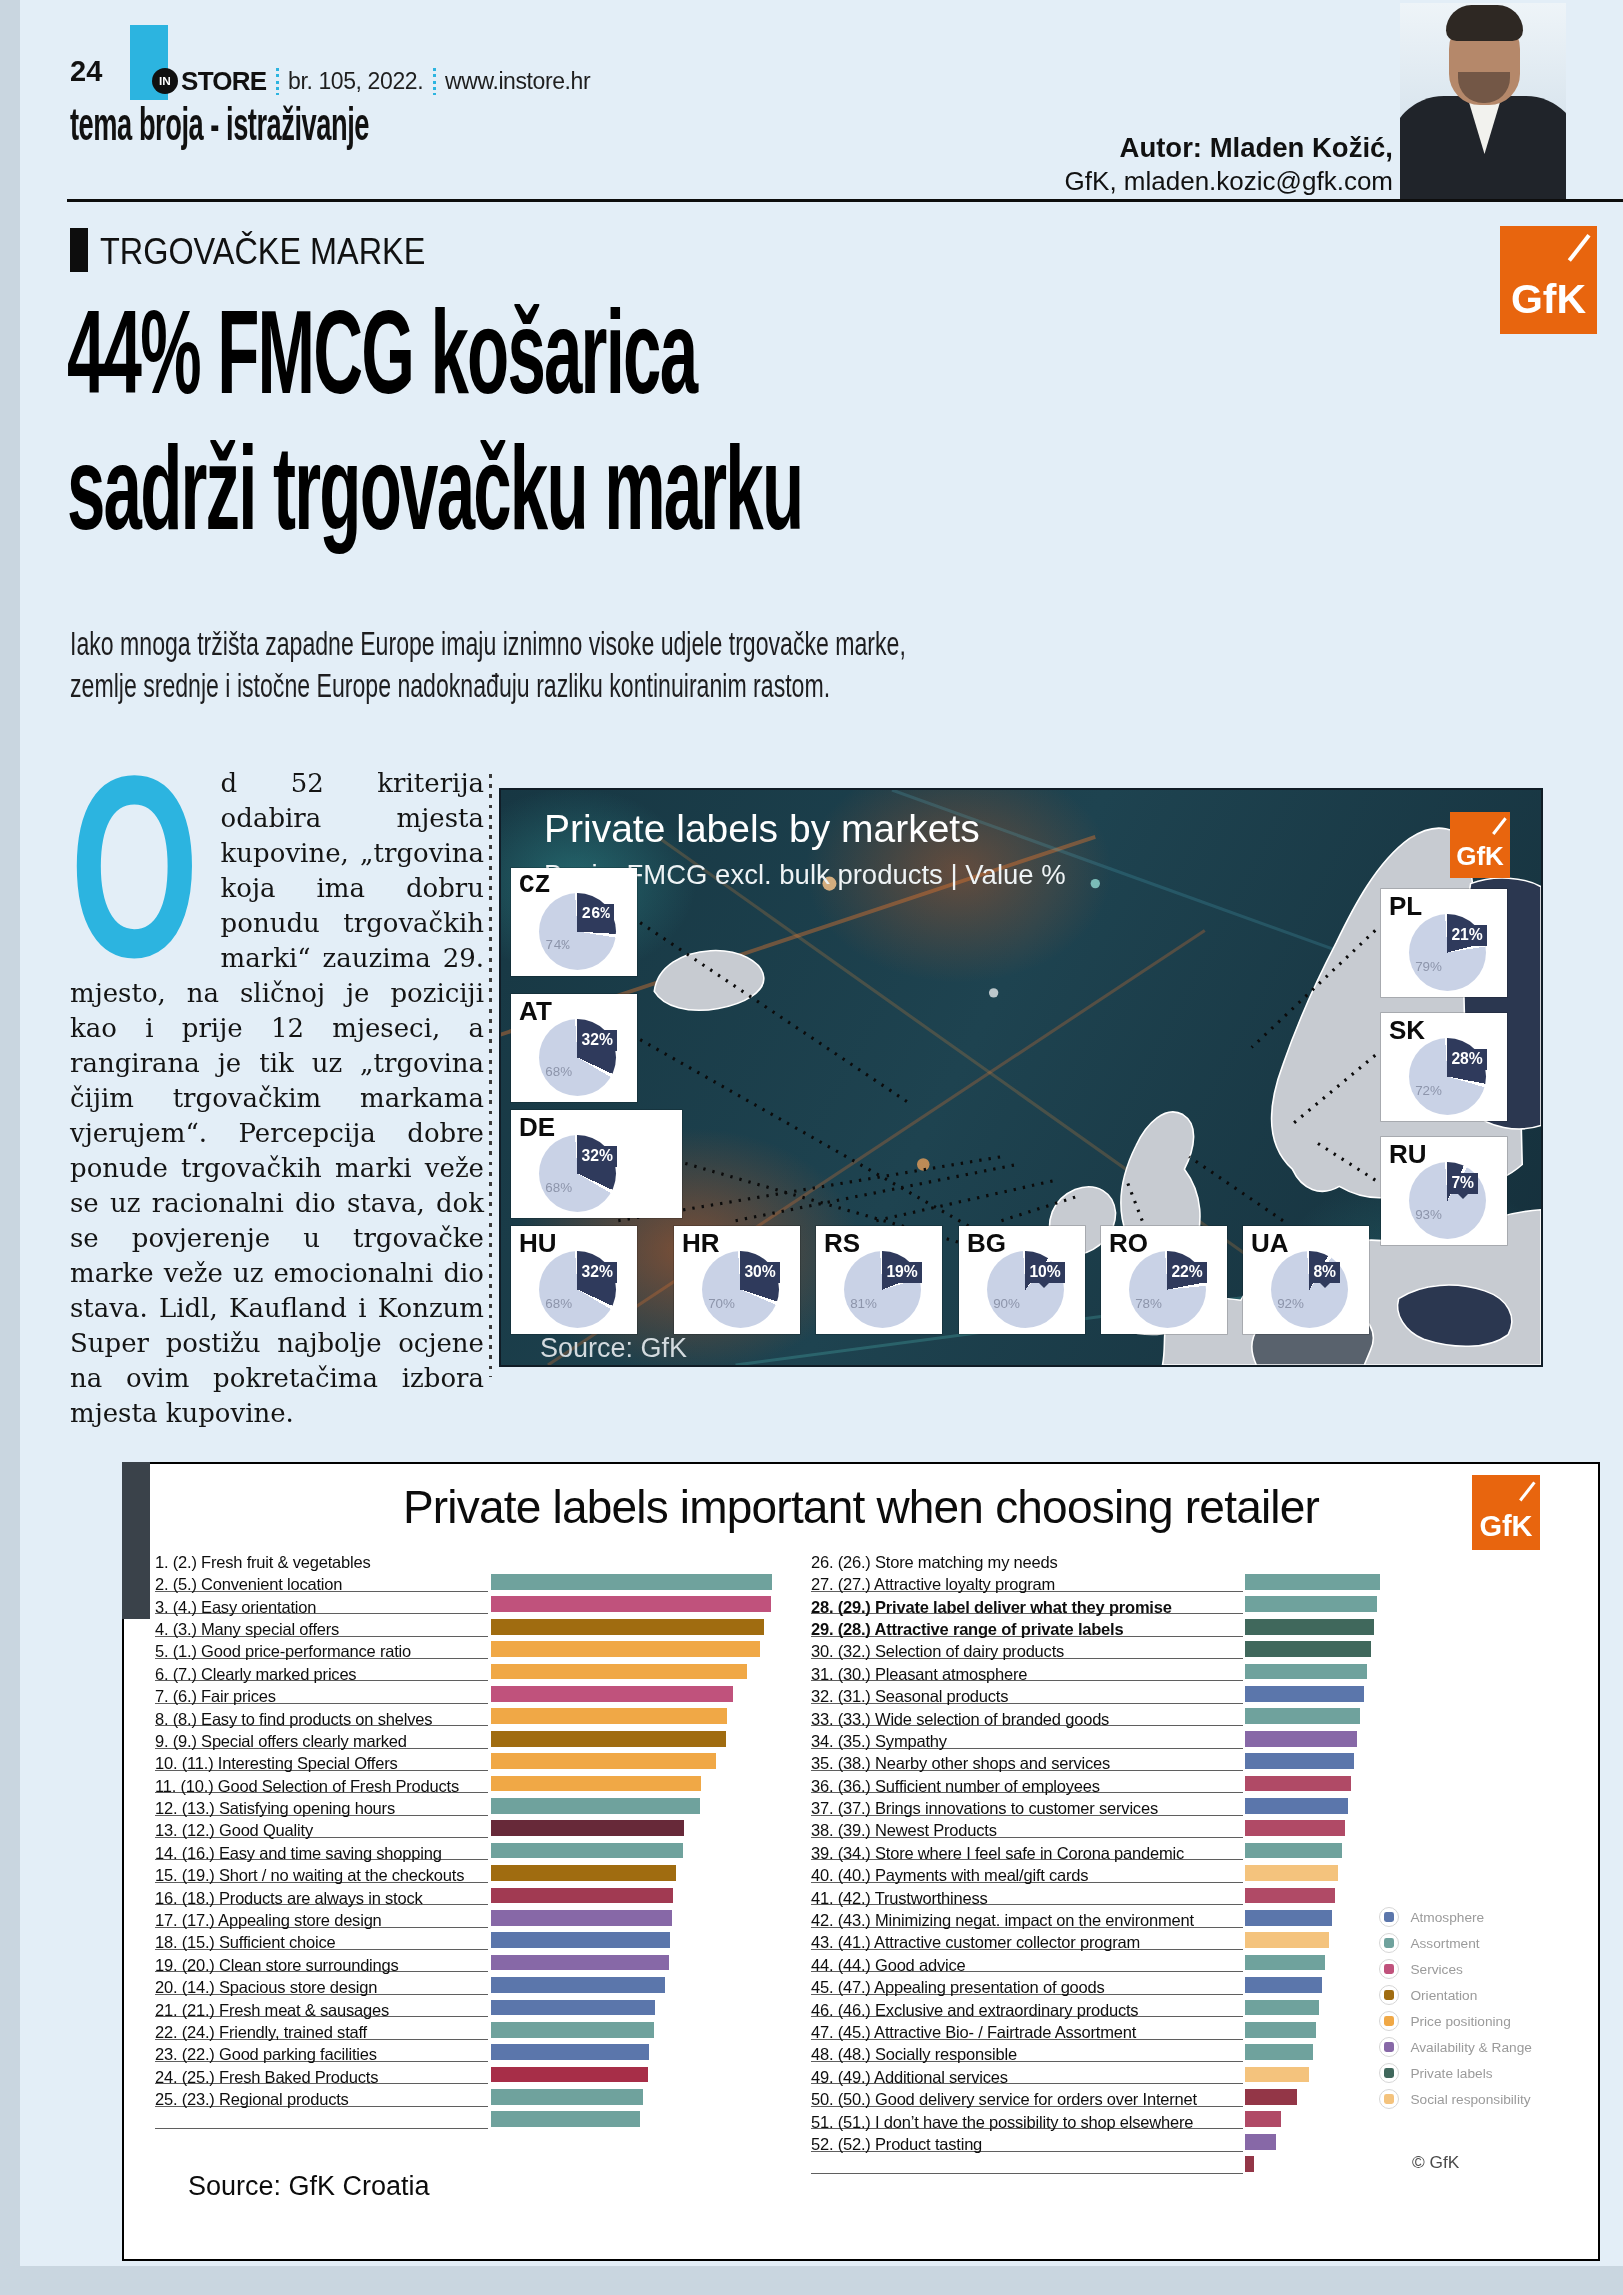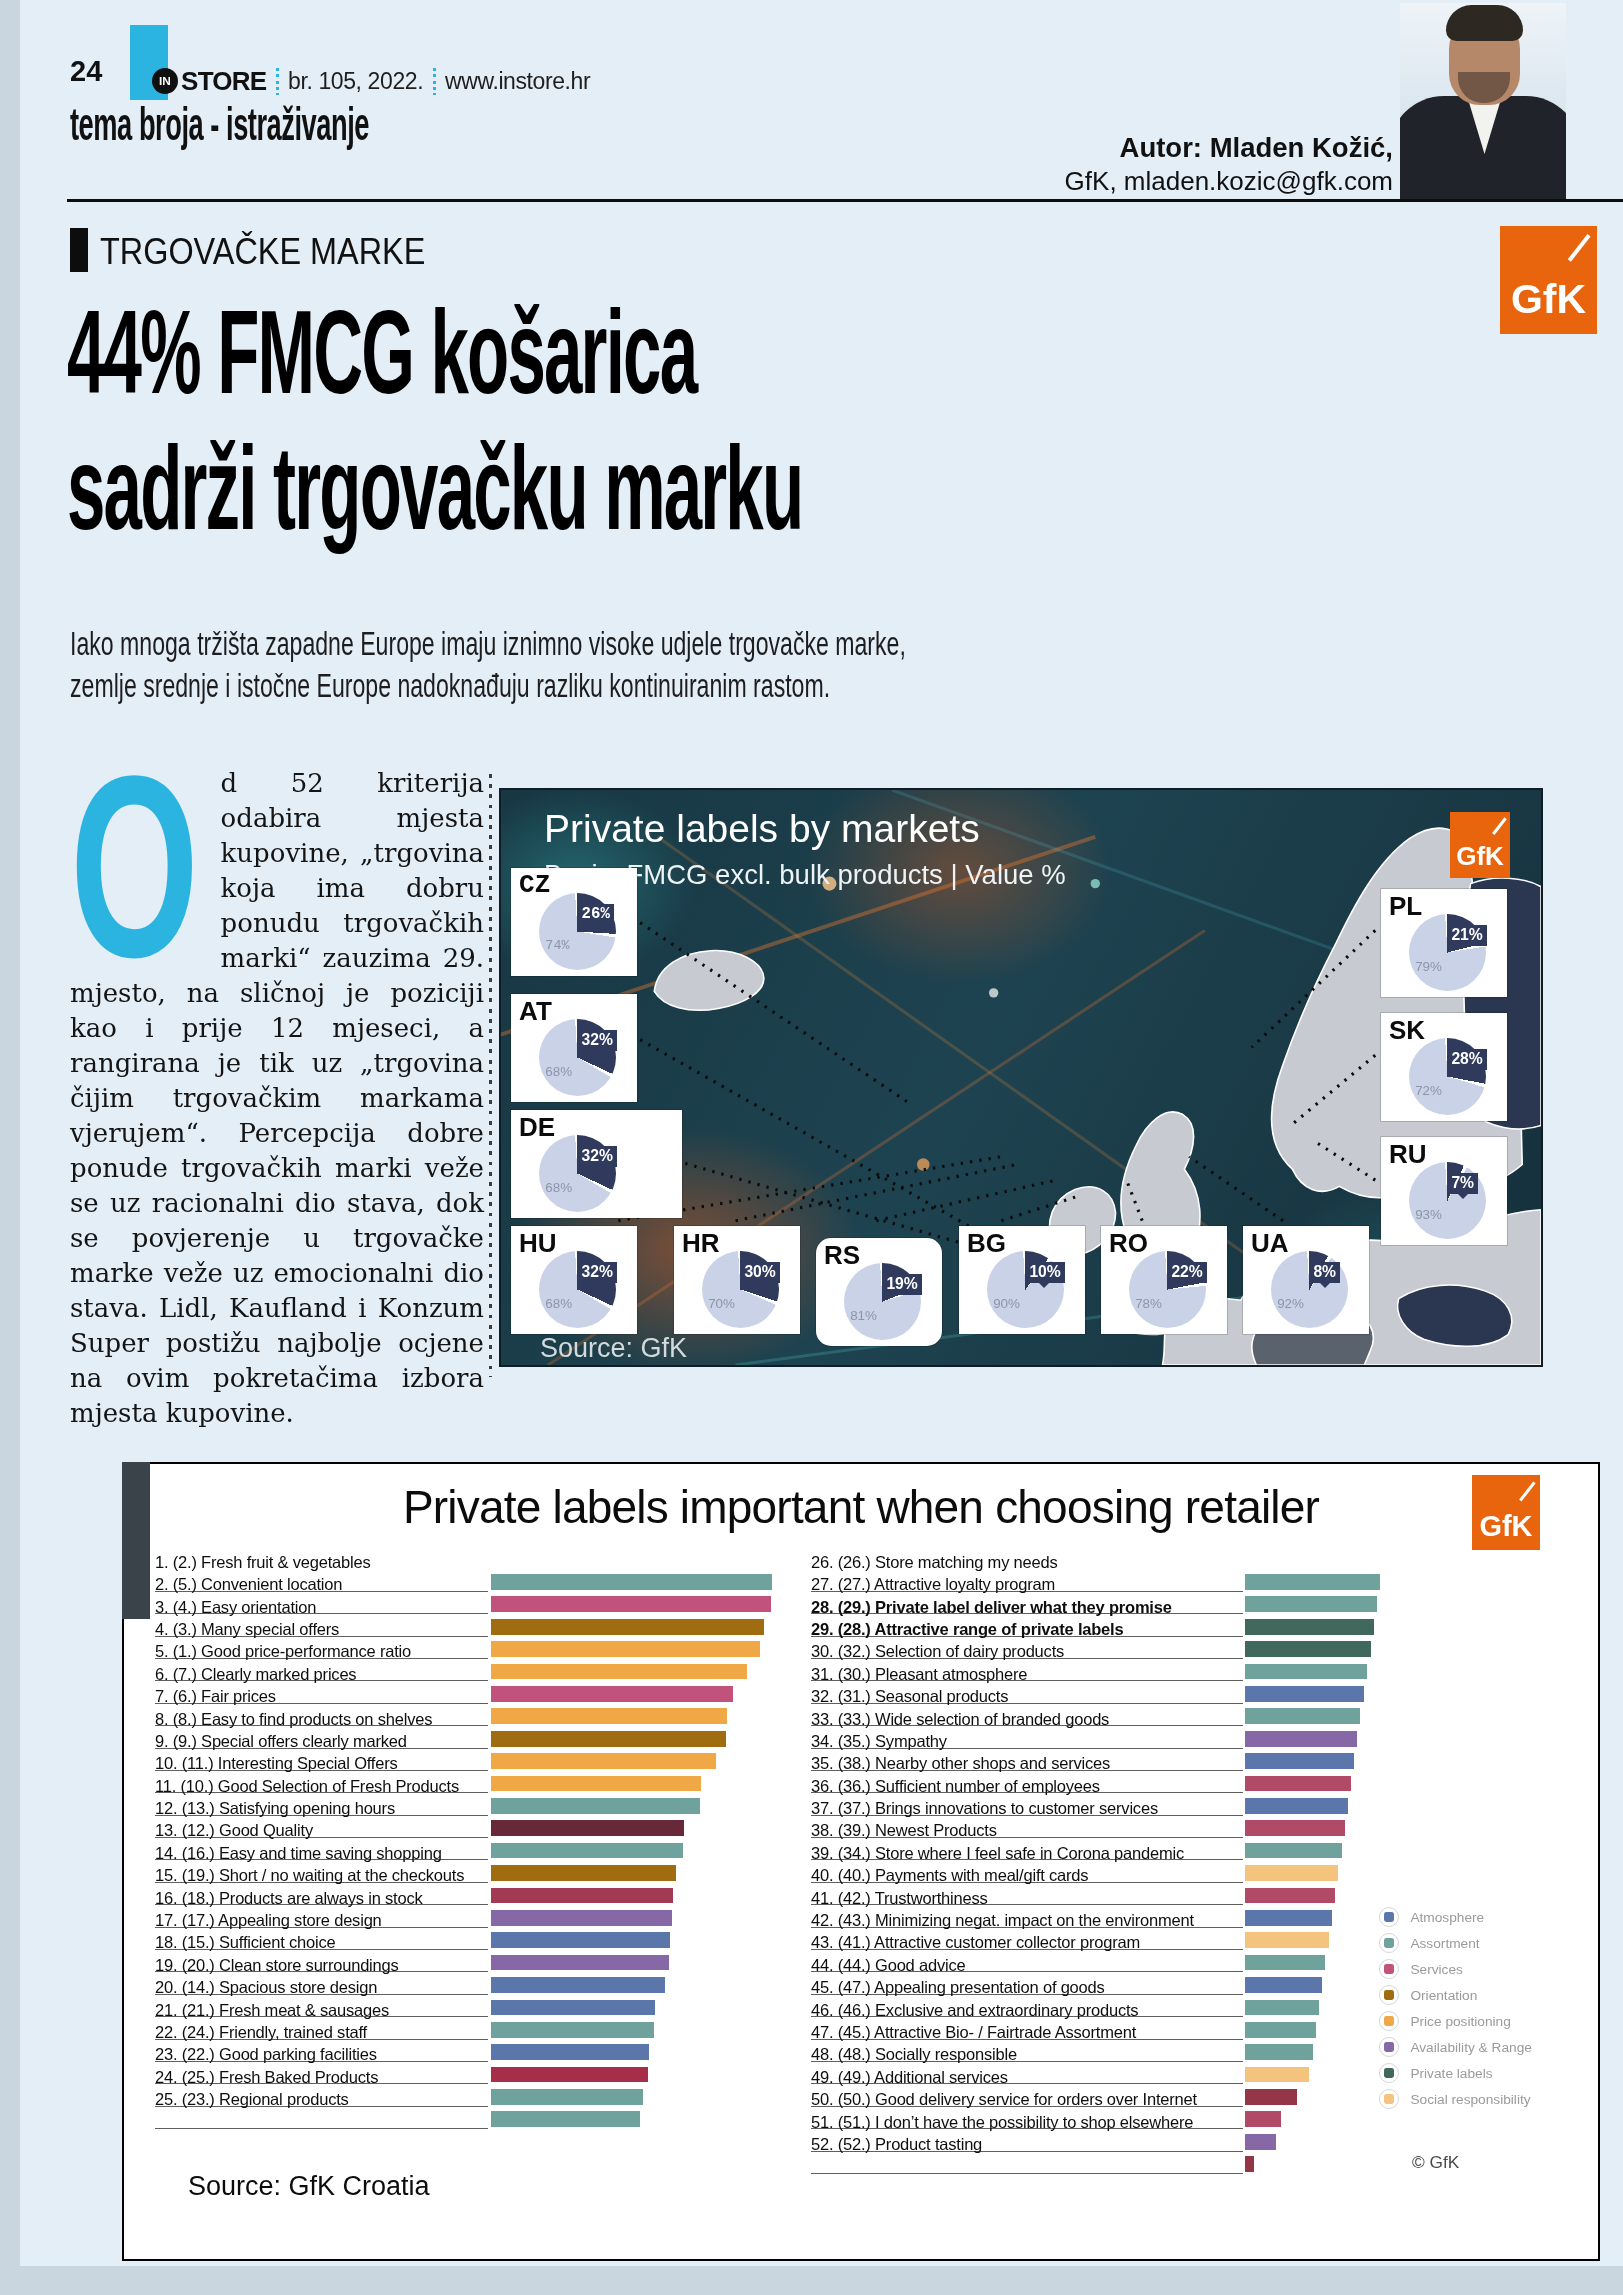--- a/index.html
+++ b/index.html
@@ -249,21 +249,21 @@
             <span class="light-lab">68%</span>
           </div>
         </div>
         <div class="pie-card" style="left: 173px; top: 436px;">
           <div class="cc">HR</div>
           <div class="pie" style="background: conic-gradient(rgb(47, 58, 92) 0deg, rgb(47, 58, 92) 30%, rgb(255, 255, 255) 30%, rgb(255, 255, 255) 31.5%, rgb(201, 210, 230) 31.5%, rgb(201, 210, 230) 99%, rgb(255, 255, 255) 99%);">
             <span class="dark-lab">30%</span>
             <span class="light-lab">70%</span>
           </div>
         </div>
-        <div class="pie-card" style="left: 315px; top: 448px; border-radius: 15px;">
+        <div class="pie-card" style="left: 315px; top: 436px;">
           <div class="cc">RS</div>
           <div class="pie" style="background: conic-gradient(rgb(47, 58, 92) 0deg, rgb(47, 58, 92) 19%, rgb(255, 255, 255) 19%, rgb(255, 255, 255) 20.5%, rgb(201, 210, 230) 20.5%, rgb(201, 210, 230) 99%, rgb(255, 255, 255) 99%);">
             <span class="dark-lab">19%</span>
             <span class="light-lab">81%</span>
           </div>
         </div>
         <div class="pie-card" style="left: 458px; top: 436px;">
           <div class="cc">BG</div>
           <div class="pie" style="background: conic-gradient(rgb(47, 58, 92) 0deg, rgb(47, 58, 92) 10%, rgb(255, 255, 255) 10%, rgb(255, 255, 255) 11.5%, rgb(201, 210, 230) 11.5%, rgb(201, 210, 230) 99%, rgb(255, 255, 255) 99%);">
             <span class="dark-lab callout">10%</span>

